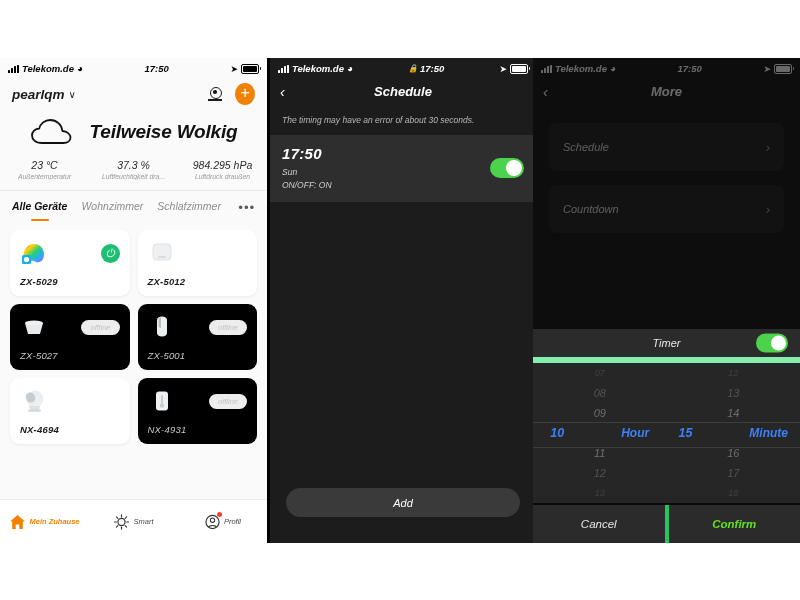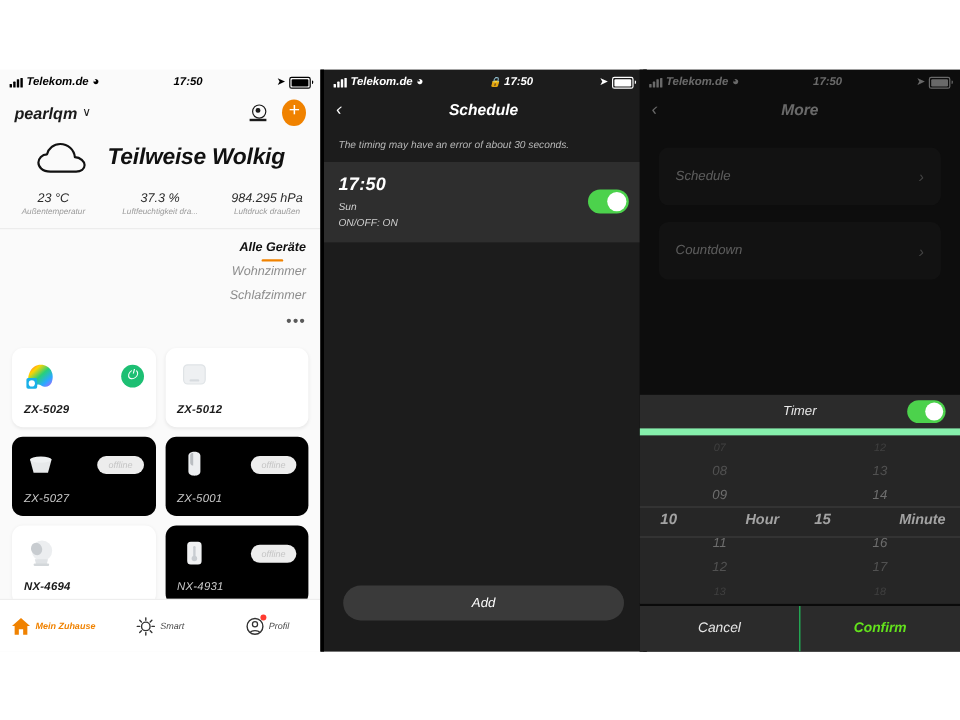--- a/index.html
+++ b/index.html
@@ -48,21 +48,21 @@
   .cloud-ic{width:48px;height:30px;position:relative;}
   .cloud-ic svg{display:block;}
   .weather-txt{font-size:19px;font-weight:bold;color:#111;letter-spacing:-.2px;}
 
   .stats{display:flex;padding:6px 0 10px 0;}
   .stat{flex:1;text-align:center;padding:0 4px;}
   .stat .v{font-size:10.5px;color:#2b2b2b;}
   .stat .l{font-size:6.8px;color:#9a9a9a;margin-top:2px;white-space:nowrap;overflow:hidden;text-overflow:ellipsis;}
   .divline{height:1px;background:#ececec;margin:0 0px;}
 
-  .tabs{display:flex;align-items:flex-end;gap:2px;padding:9px 12px 0 12px;flex-direction:column;}
+  .tabs{display:flex;gap:14px;padding:9px 12px 0 12px;}
   .tab{font-size:10.5px;color:#8d8d8d;padding-bottom:6px;position:relative;}
   .tab.active{color:#111;font-weight:bold;}
   .tab.active::after{content:"";position:absolute;left:50%;transform:translateX(-50%);bottom:0px;width:18px;height:2.5px;border-radius:2px;background:#f08200;}
   .tab-more{margin-left:auto;color:#5a5a5a;font-size:13px;letter-spacing:1px;padding-bottom:6px;}
 
   .grid{display:grid;grid-template-columns:1fr 1fr;gap:8px;padding:9px 10px 0 10px;}
   .card{background:#fff;border-radius:9px;padding:10px 10px 9px 10px;height:66px;box-sizing:border-box;
         box-shadow:0 1px 3px rgba(0,0,0,.07);display:flex;flex-direction:column;justify-content:space-between;}
   .card.off{background:#000000;box-shadow:none;}
   .card-top{display:flex;align-items:center;justify-content:space-between;}
@@ -100,27 +100,27 @@
   .picker{position:absolute;left:0;right:0;bottom:0;background:#2b2b2b;}
   .pk-head{height:28px;display:flex;align-items:center;justify-content:center;position:relative;border-bottom:6px solid #86efac;}
   .pk-head .lab{font-size:11px;color:#e8e8e8;}
   .pk-toggle{position:absolute;right:12px;top:50%;transform:translateY(-50%);width:32px;height:19px;border-radius:10px;background:#4cd24c;}
   .pk-toggle i{position:absolute;right:2px;top:2px;width:15px;height:15px;border-radius:50%;background:#fff;display:block;}
   .wheels{position:relative;height:140px;background:#262626;display:flex;}
   .wheel{flex:1;display:flex;flex-direction:column;align-items:center;justify-content:center;}
   .wrow{height:22px;display:flex;align-items:center;justify-content:center;font-size:11px;color:#6e6e6e;width:100%;}
   .wrow.f1{opacity:.35;font-size:9px;}
   .wrow.f2{opacity:.6;}
-  .wrow.sel{color:#a3a3a3;font-size:12.5px;font-weight:bold;gap:35px;}
+  .wrow.sel{color:#3b82f6;font-size:12.5px;font-weight:bold;gap:35px;}
   .wrow.sel span.unit{font-weight:bold;font-size:12px;margin-left:22px;}
   .selband{position:absolute;left:0;right:0;top:59px;height:24px;border-top:1px solid #3d3d3d;border-bottom:1px solid #3d3d3d;pointer-events:none;}
   .pk-foot{height:38px;display:flex;border-top:2px solid #0a0a0a;background:#2b2b2b;}
   .pk-foot div{flex:1;display:flex;align-items:center;justify-content:center;font-size:11.5px;}
   .pk-cancel{color:#e6e6e6;}
-  .pk-confirm{color:#63e21c;font-weight:bold;border-left:1px solid #22c55e;}
+  .pk-confirm{color:#63e21c;font-weight:bold;border-left:4px solid #22c55e;}
 </style>
 </head>
 <body>
 
 <div class="stage">
 
   <div class="panel p1">
 
     <div class="statusbar sb-light">
       <div class="sb-left">

